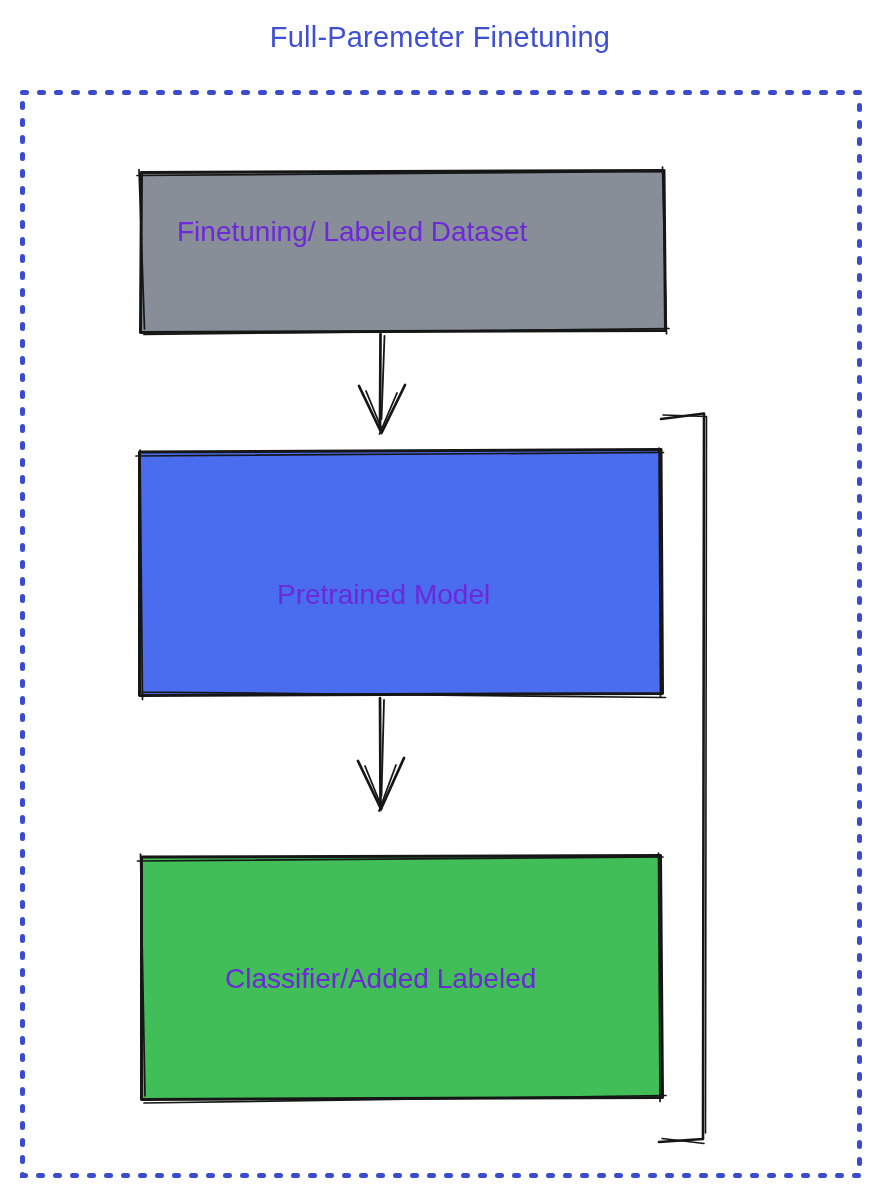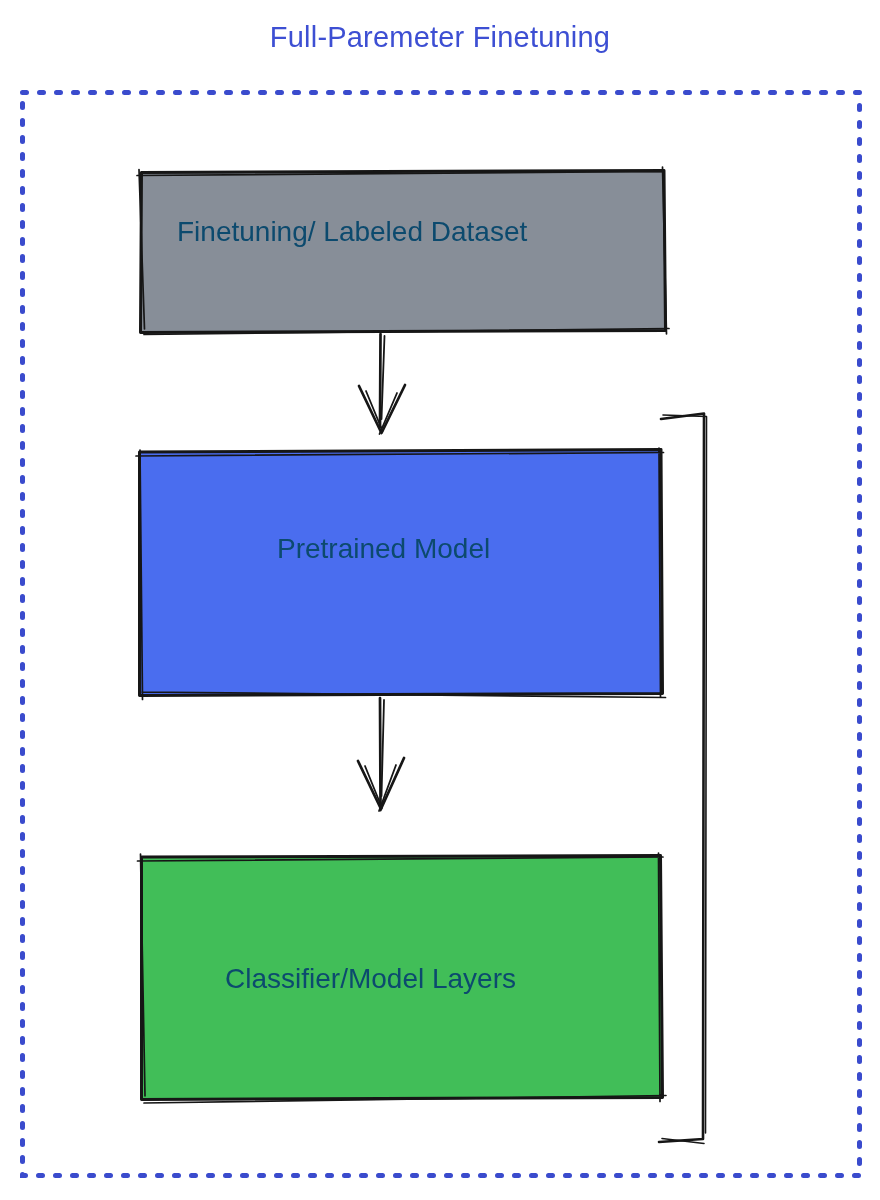--- a/index.html
+++ b/index.html
@@ -30,27 +30,27 @@
     font-size: 29px;
     font-weight: 500;
     letter-spacing: 0.2px;
     color: #3D4FD3;
     white-space: nowrap;
   }
   .box-label {
     position: absolute;
     font-size: 28px;
     font-weight: 400;
-    color: #0c4a6e;
+    color: #6d28d9;
     white-space: nowrap;
     line-height: 33px;
     text-align: center;
   }
   .lbl-dataset   { left: 177px; top: 215px; }
-  .lbl-model     { left: 277px; top: 532px; }
+  .lbl-model     { left: 277px; top: 578px; }
   .lbl-classifier{ left: 225px; top: 962px; }
   .bracket-label {
     position: absolute;
     left: 740px;
     top: 700px;
     font-size: 28px;
     font-weight: 400;
     color: #131313;
     line-height: 36px;
     white-space: nowrap;
@@ -106,16 +106,16 @@
       <path class="ink bracket-tn" d="M663,415 L706.5,416.5 M706.5,417 L705.5,1133 M704,1143.5 L662,1138.5"></path>
     </g>
   </svg>
 
   <div class="diagram-title">Full-Paremeter Finetuning</div>
 
   <div class="box-label lbl-dataset">Finetuning/ Labeled Dataset</div>
 
   <div class="box-label lbl-model">Pretrained Model</div>
 
-  <div class="box-label lbl-classifier">Classifier/Model Layers</div>
+  <div class="box-label lbl-classifier">Classifier/Added Labeled</div>
 
 
 </div>
 
 </body></html>

